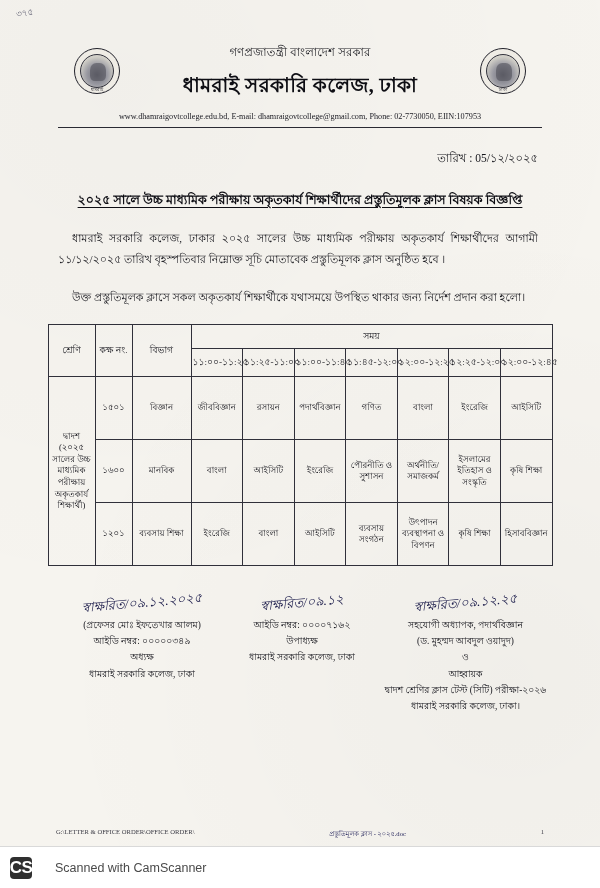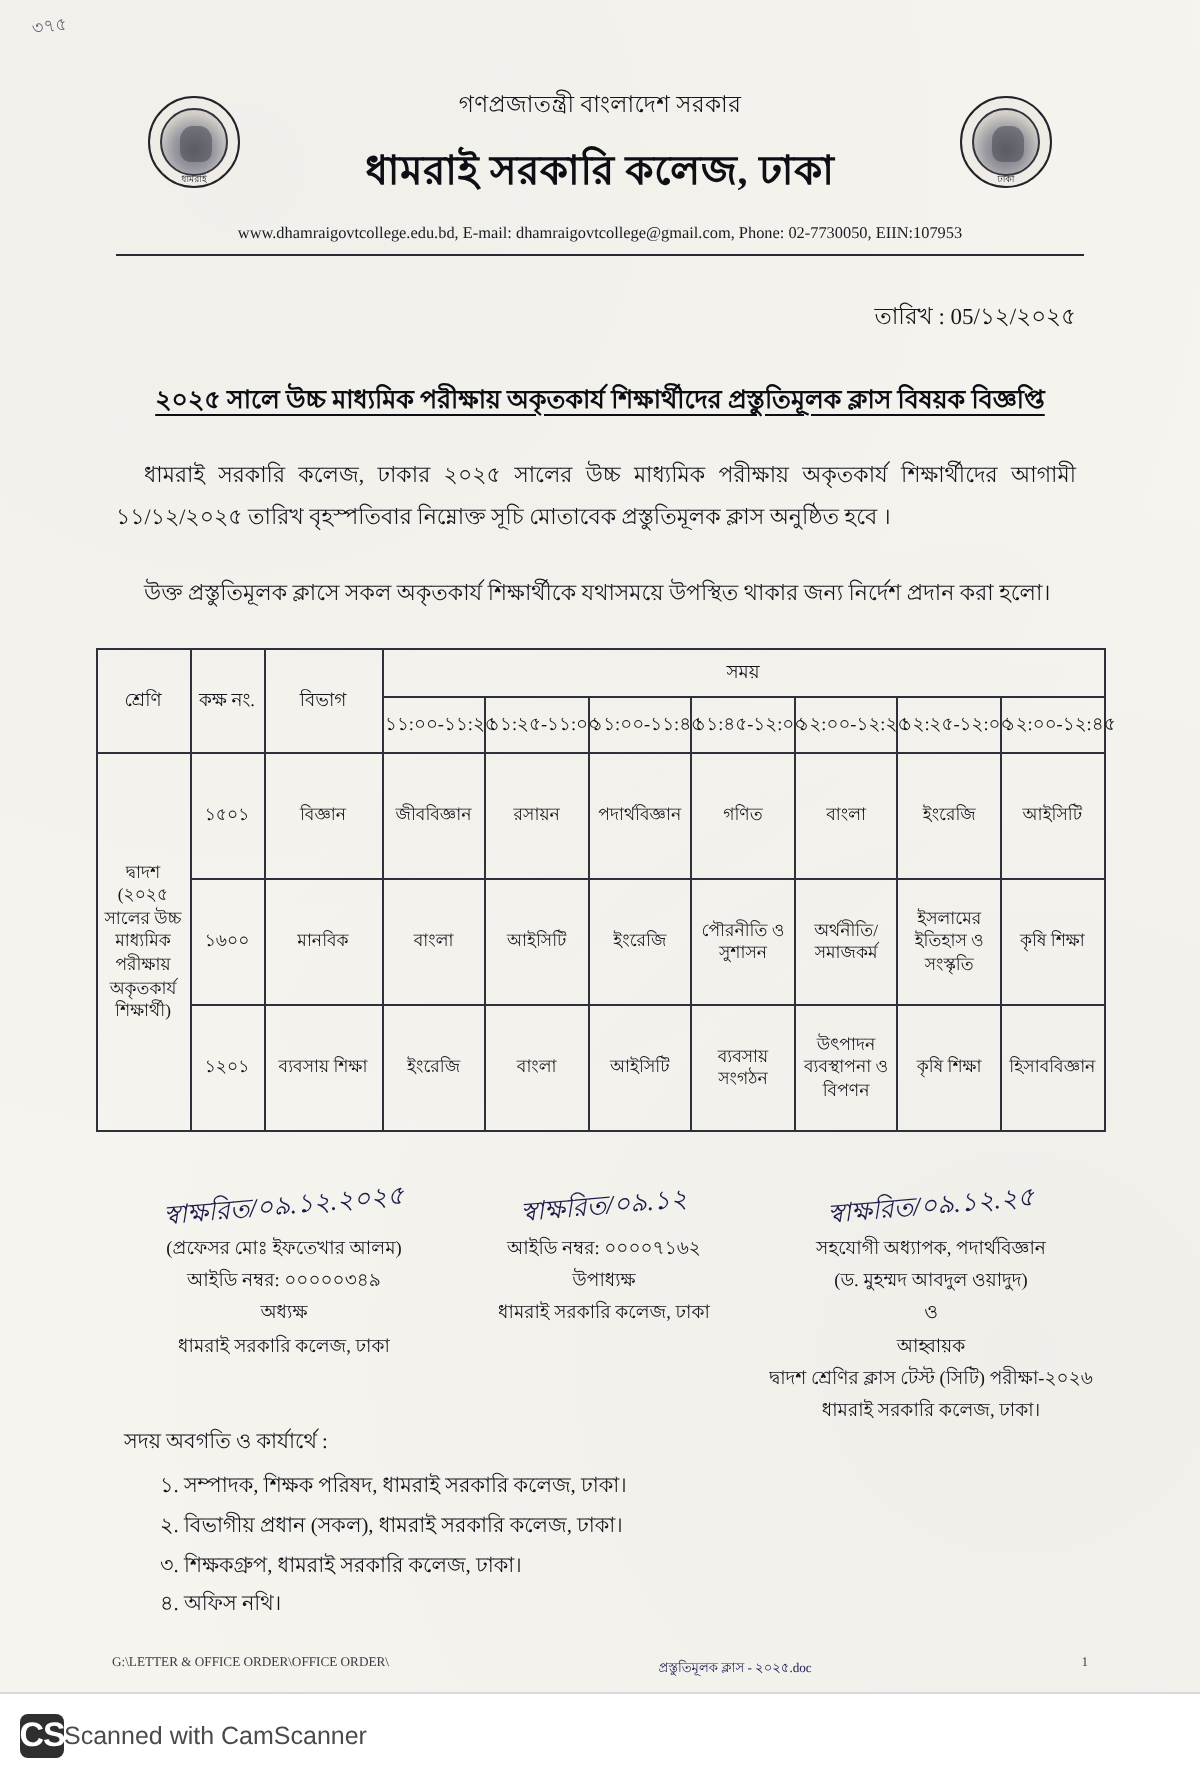--- a/index.html
+++ b/index.html
@@ -240,21 +240,21 @@
     color: #fff;
     font-family: "Liberation Sans", sans-serif;
     font-size: 17px;
     font-weight: bold;
     display: flex;
     align-items: center;
     justify-content: center;
     letter-spacing: -.5px;
   }
   .cs-text {
-    margin-left: 0;
+    margin-left: 23px;
     font-family: "Liberation Sans", sans-serif;
     font-size: 12.5px;
     color: #4a4a4a;
   }
 </style>
 </head>
 <body>
 
 <div class="page">
   <div class="paper">
@@ -362,29 +362,20 @@
         <span class="script">স্বাক্ষরিত/০৯.১২.২৫</span>
         <div>সহযোগী অধ্যাপক, পদার্থবিজ্ঞান</div>
         <div>(ড. মুহম্মদ আবদুল ওয়াদুদ)</div>
         <div>ও</div>
         <div>আহ্বায়ক</div>
         <div>দ্বাদশ শ্রেণির ক্লাস টেস্ট (সিটি) পরীক্ষা-২০২৬</div>
         <div>ধামরাই সরকারি কলেজ, ঢাকা।</div>
       </div>
     </div>
 
-    <div class="footer-note">
-      <div class="head">সদয় অবগতি ও কার্যার্থে :</div>
-      <ol>
-        <li>১. সম্পাদক, শিক্ষক পরিষদ, ধামরাই সরকারি কলেজ, ঢাকা।</li>
-        <li>২. বিভাগীয় প্রধান (সকল), ধামরাই সরকারি কলেজ, ঢাকা।</li>
-        <li>৩. শিক্ষকগ্রুপ, ধামরাই সরকারি কলেজ, ঢাকা।</li>
-        <li>৪. অফিস নথি।</li>
-      </ol>
-    </div>
 
     <div class="doc-footer">
       <span>G:\LETTER &amp; OFFICE ORDER\OFFICE ORDER\</span>
       <span class="mid">প্রস্তুতিমূলক ক্লাস - ২০২৫.doc</span>
       <span>1</span>
     </div>
   </div>
 
   <div class="scanbar">
     <div class="cs-badge">CS</div>

